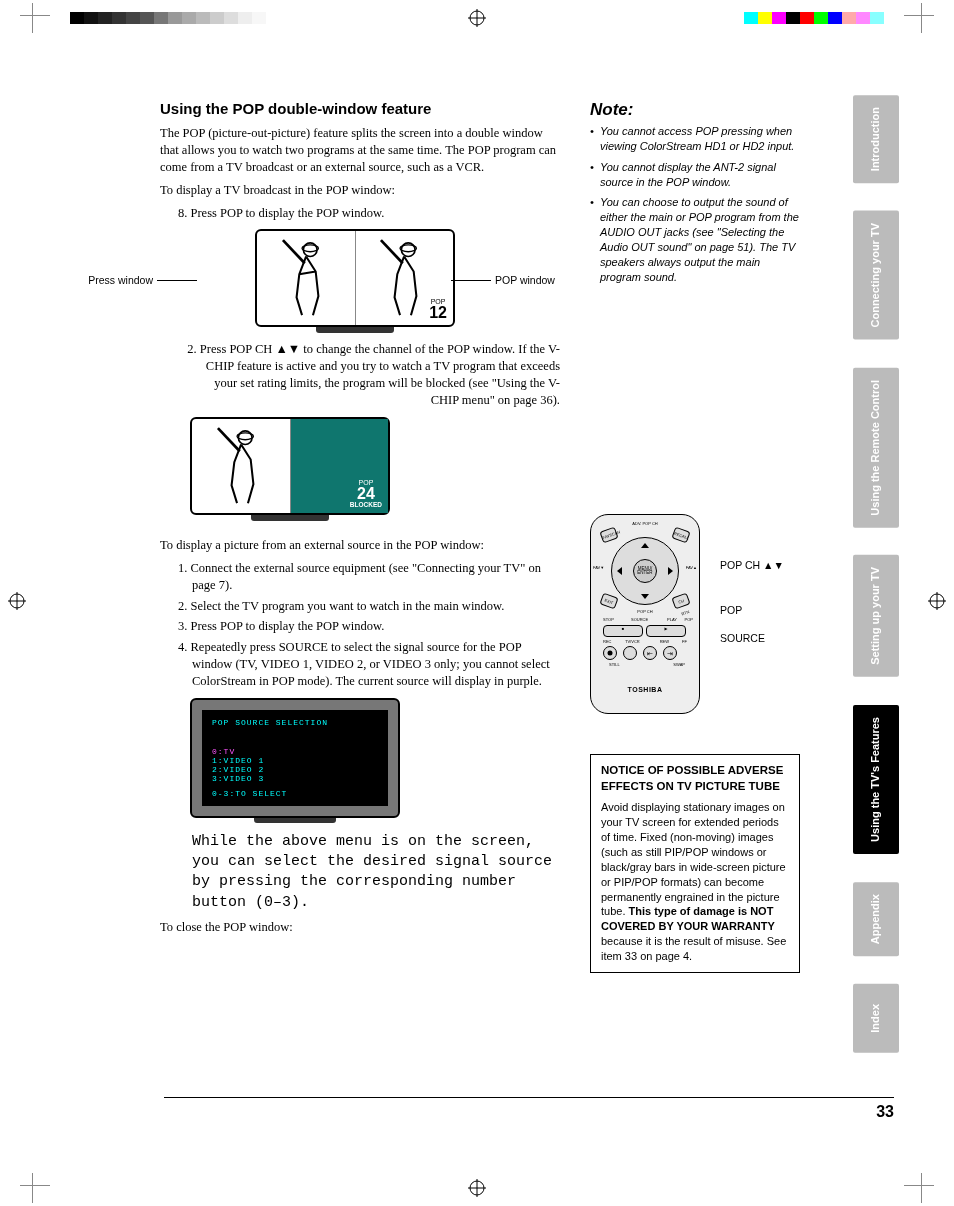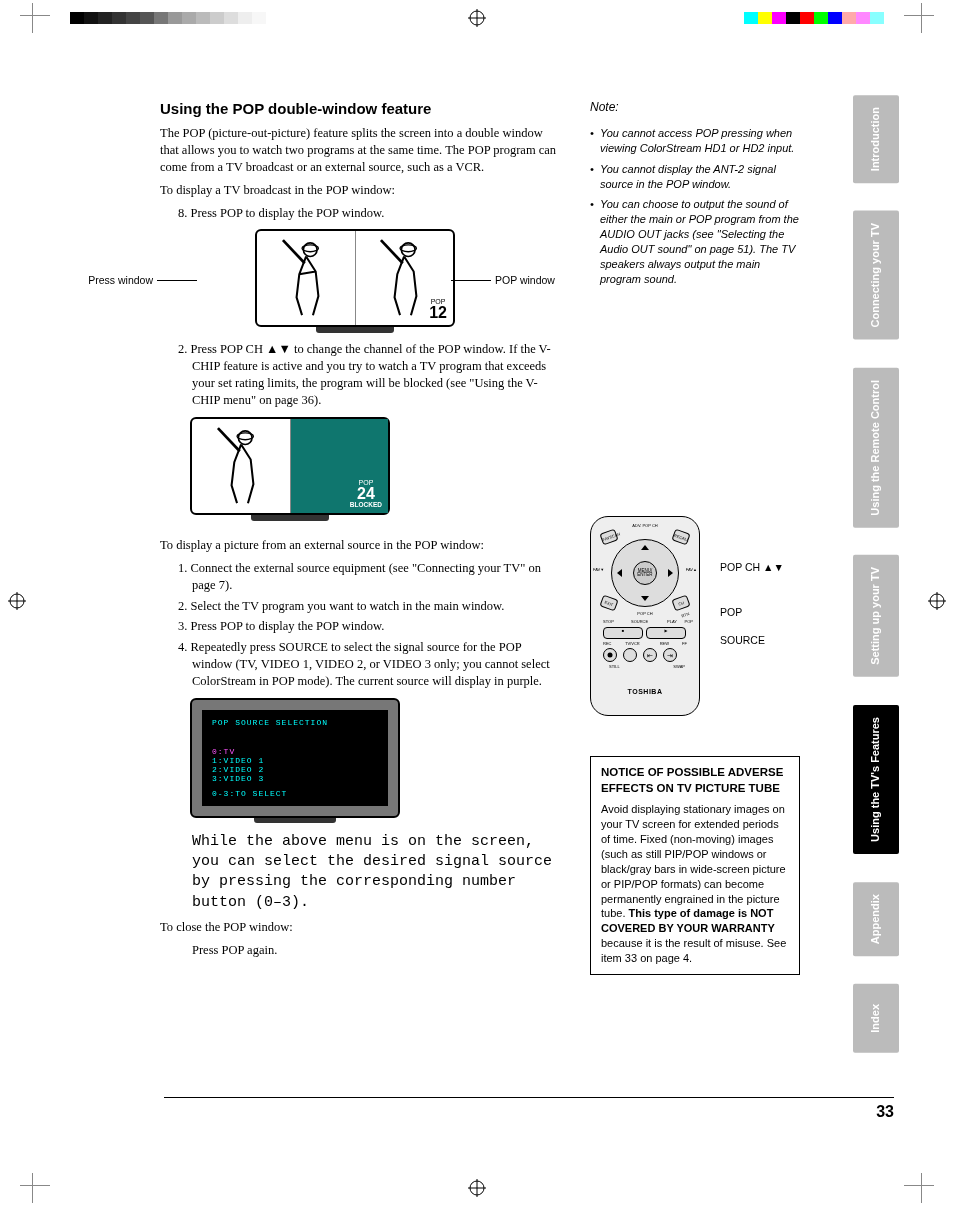--- a/index.html
+++ b/index.html
@@ -49,21 +49,21 @@
     font-size: 12.5px;
     line-height: 1.35;
     margin-bottom: 6px;
   }
   .step-text { font-size: 12.5px; line-height: 1.35; margin-left: 18px; text-indent: -14px; padding-left: 14px; margin-bottom:4px; }
   .step-sub { font-size: 15px; line-height:1.35; margin-left:32px; margin-bottom:6px;font-family:Liberation Mono, monospace; }
 
   .col-left { width: 400px; }
   .col-right { position: absolute; left: 430px; top: 0; width: 210px; }
 
-  .note-title { font-family: Arial, sans-serif; font-weight: normal; font-style: italic; font-size: 12px; margin-bottom:12px; }
+  .note-title { font-family: Arial, sans-serif; font-weight: bold; font-style: italic; font-size: 17px; margin-bottom:4px; }
   .note-list { list-style: none; padding:0; margin:0; }
   .note-list li { font-family: Arial, sans-serif; font-style: italic; font-size: 11px; line-height:1.35; margin-bottom:6px; padding-left:10px; position:relative; }
   .note-list li::before { content:'•'; position:absolute; left:0; }
 
   
   .tv-diagram { position: relative; margin: 8px 0 12px 0; }
   .tv-frame { border: 2px solid #000; border-radius:6px; background:#fff; position:relative; }
   .tv-frame::after { content:''; display:block; width:40%; height:6px; background:#333; position:absolute; bottom:-8px; left:30%; border-radius:0 0 3px 3px; }
   .tv-split { display:flex; height:100%; }
   .tv-half { flex:1; position:relative; }
@@ -214,21 +214,21 @@
             <div class="pop-ch-label">
               <div>POP</div>
               <div class="num">12</div>
             </div>
           </div>
         </div>
       </div>
       <div class="tv-label right" style="left:340px; top:45px;">POP window</div>
     </div>
 
-    <p class="step-text" style="">2. Press POP CH ▲▼ to change the channel of the POP window. If the V-CHIP feature is active and you try to watch a TV program that exceeds your set rating limits, the program will be blocked (see "Using the V-CHIP menu" on page 36).</p>
+    <p class="step-text" style="text-align:right;">2. Press POP CH ▲▼ to change the channel of the POP window. If the V-CHIP feature is active and you try to watch a TV program that exceeds your set rating limits, the program will be blocked (see "Using the V-CHIP menu" on page 36).</p>
 
     <div class="tv-diagram" style="height:108px; margin-left:30px;">
       <div class="tv-frame" style="width:200px; height:98px;">
         <div class="tv-split">
           <div class="tv-half main">
             <svg class="batter-svg" viewBox="0 0 50 60">
                 <circle cx="28" cy="10" r="5" fill="none" stroke="#000" stroke-width="1.2"></circle>
                 <ellipse cx="28" cy="9" rx="6" ry="2.5" fill="none" stroke="#000" stroke-width="1"></ellipse>
                 <path d="M25 15 L20 28 L18 45 L22 58 M25 15 L32 26 L34 44 L30 58" fill="none" stroke="#000" stroke-width="1.5"></path>
                 <line x1="8" y1="3" x2="24" y2="20" stroke="#000" stroke-width="2"></line>
@@ -257,21 +257,20 @@
         <div class="row purple">0:TV</div>
         <div class="row">1:VIDEO 1</div>
         <div class="row">2:VIDEO 2</div>
         <div class="row">3:VIDEO 3</div>
         <div class="row" style="margin-top:6px;">0-3:TO SELECT</div>
       </div>
     </div>
 
     <p class="step-sub" style="margin-top:14px;">While the above menu is on the screen, you can select the desired signal source by pressing the corresponding number button (0–3).</p>
     <p class="body-text">To close the POP window:</p>
-    <p class="body-text" style="margin-left:32px;">Press POP again.</p>
   </div>
 
   <div class="col-right">
     <div class="note-title">Note:</div>
     <ul class="note-list">
       <li>You cannot access POP pressing when viewing ColorStream HD1 or HD2 input.</li>
       <li>You cannot display the ANT-2 signal source in the POP window.</li>
       <li>You can choose to output the sound of either the main or POP program from the AUDIO OUT jacks (see "Selecting the Audio OUT sound" on page 51). The TV speakers always output the main program sound.</li>
     </ul>
 

